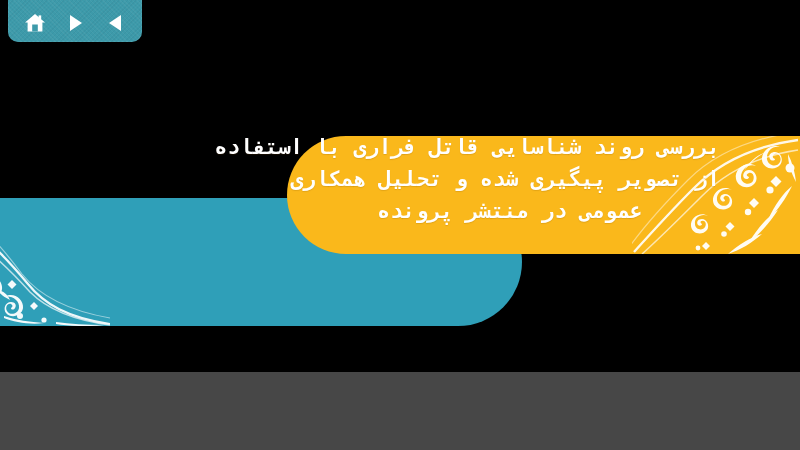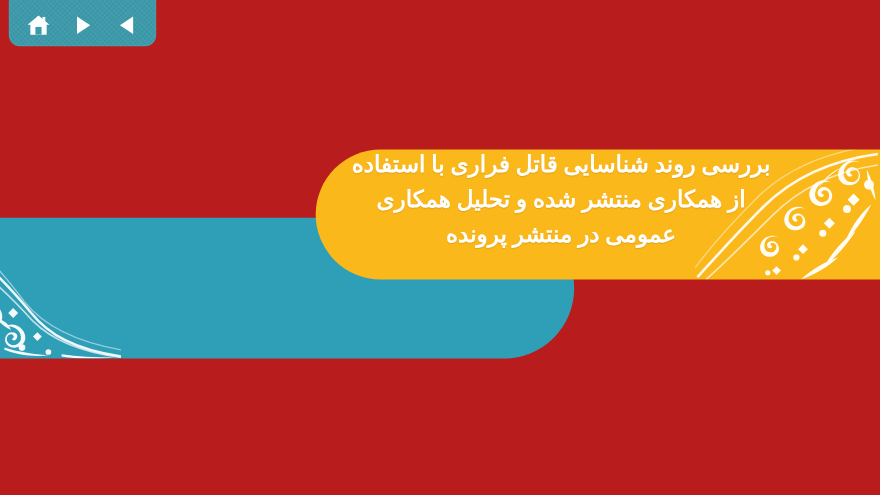--- a/index.html
+++ b/index.html
@@ -4,24 +4,24 @@
 <title>Slide</title>
 <style>
   html, body {
     margin: 0;
     padding: 0;
     background: #474747;
   }
   #stage {
     position: relative;
     width: 800px;
-    height: 450px;
+    height: 372px;
     overflow: hidden;
-    background: #b91c1c;
-    font-family: Liberation Serif, serif;
+    background: #000000;
+    font-family: Liberation Mono, monospace;
   }
 
   
   #navbar {
     position: absolute;
     left: 8px;
     top: -14px;
     width: 134px;
     height: 56px;
     background: #3d9aaa;
@@ -173,21 +173,21 @@
         <path d="M146 74 c -8 12 -18 24 -30 34 c 8 -14 19 -27 30 -34z"></path>
         <path d="M130 98 c -10 9 -22 16 -34 20 c 10 -9 23 -17 34 -20z"></path>
         <path d="M156 18 c 4 8 7 18 8 28 c -5 -9 -8 -19 -8 -28z"></path>
         <path d="M134 16 c -8 4 -16 11 -22 19 c 5 -9 13 -16 22 -19z"></path>
       </g>
     </svg>
   </div>
 
   <div id="title-block">
     <span class="tline">بررسی روند شناسایی قاتل فراری با استفاده</span>
-    <span class="tline">از همکاری منتشر شده و تحلیل همکاری</span>
+    <span class="tline">از تصویر پیگیری شده و تحلیل همکاری</span>
     <span class="tline">عمومی در منتشر پرونده</span>
   </div>
 
   <div id="navbar">
     <button class="navbtn" title="قبلی">
       <span>
         <svg width="17" height="18" viewBox="0 0 17 18" aria-hidden="true">
           <path d="M14 1 L14 17 L2 9 Z" fill="#ffffff"></path>
         </svg>
       </span>

